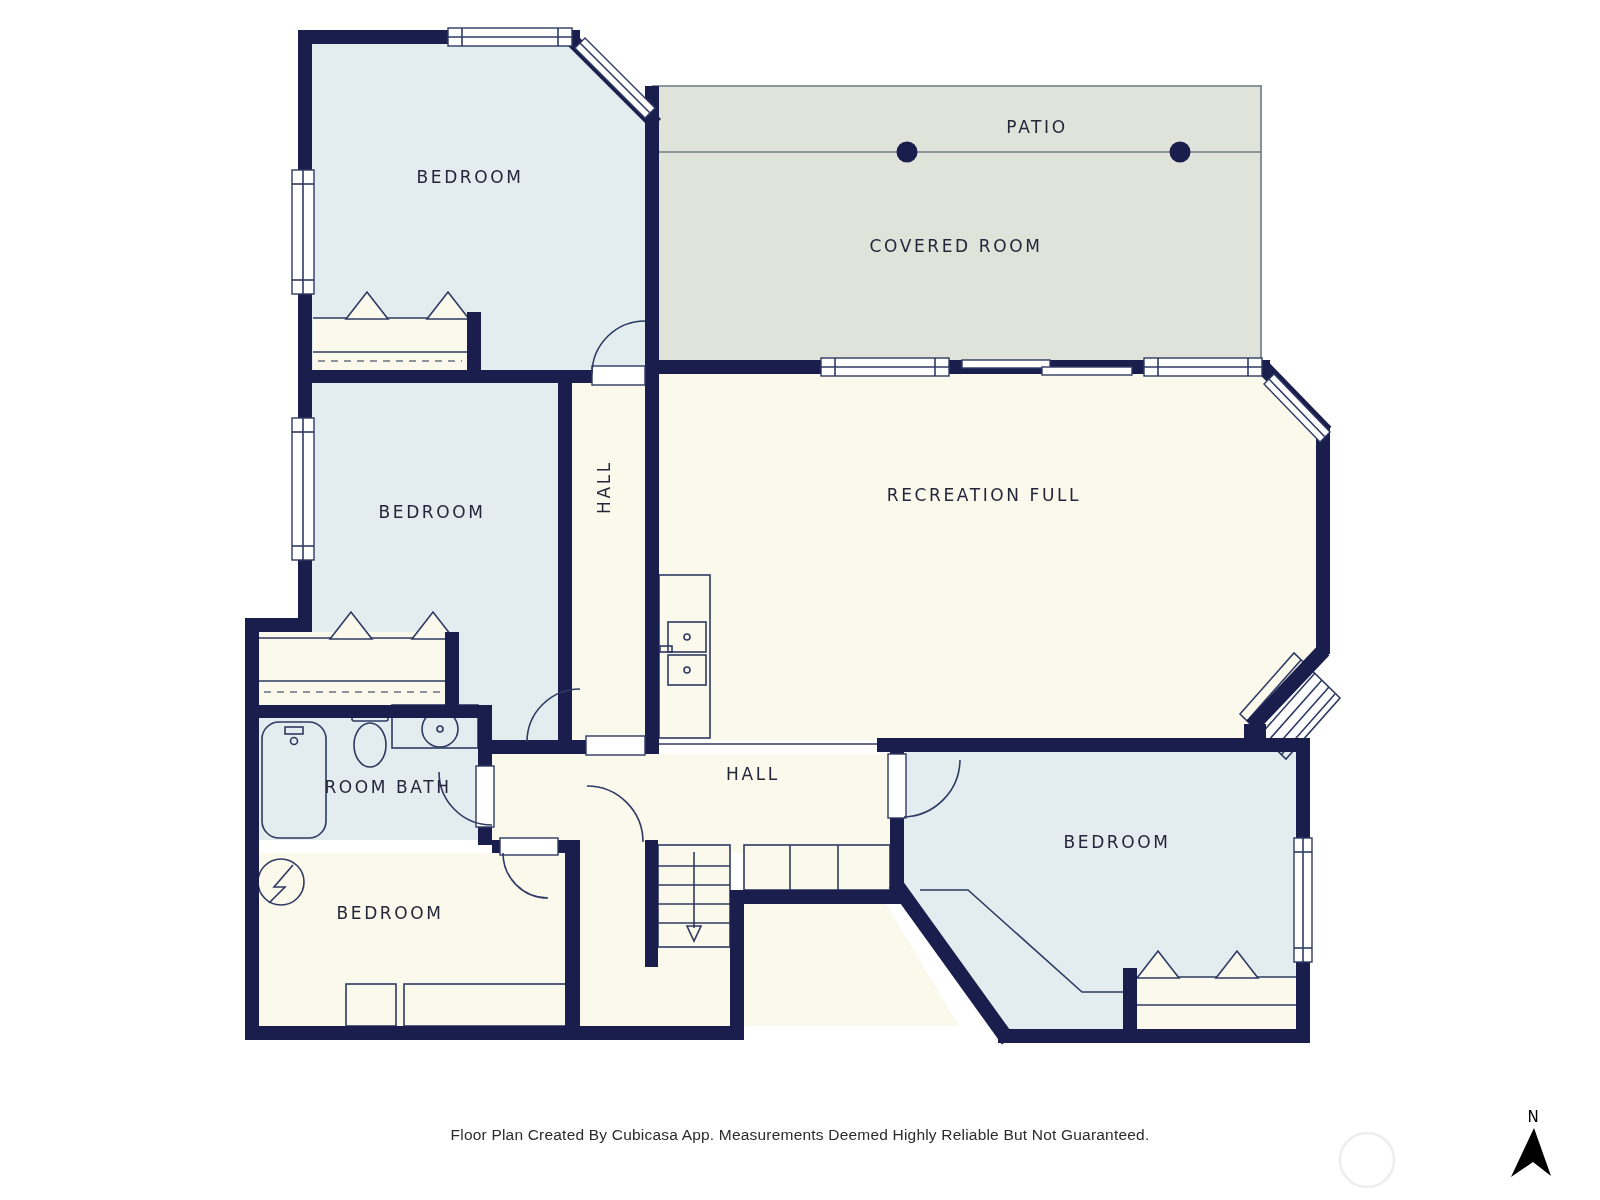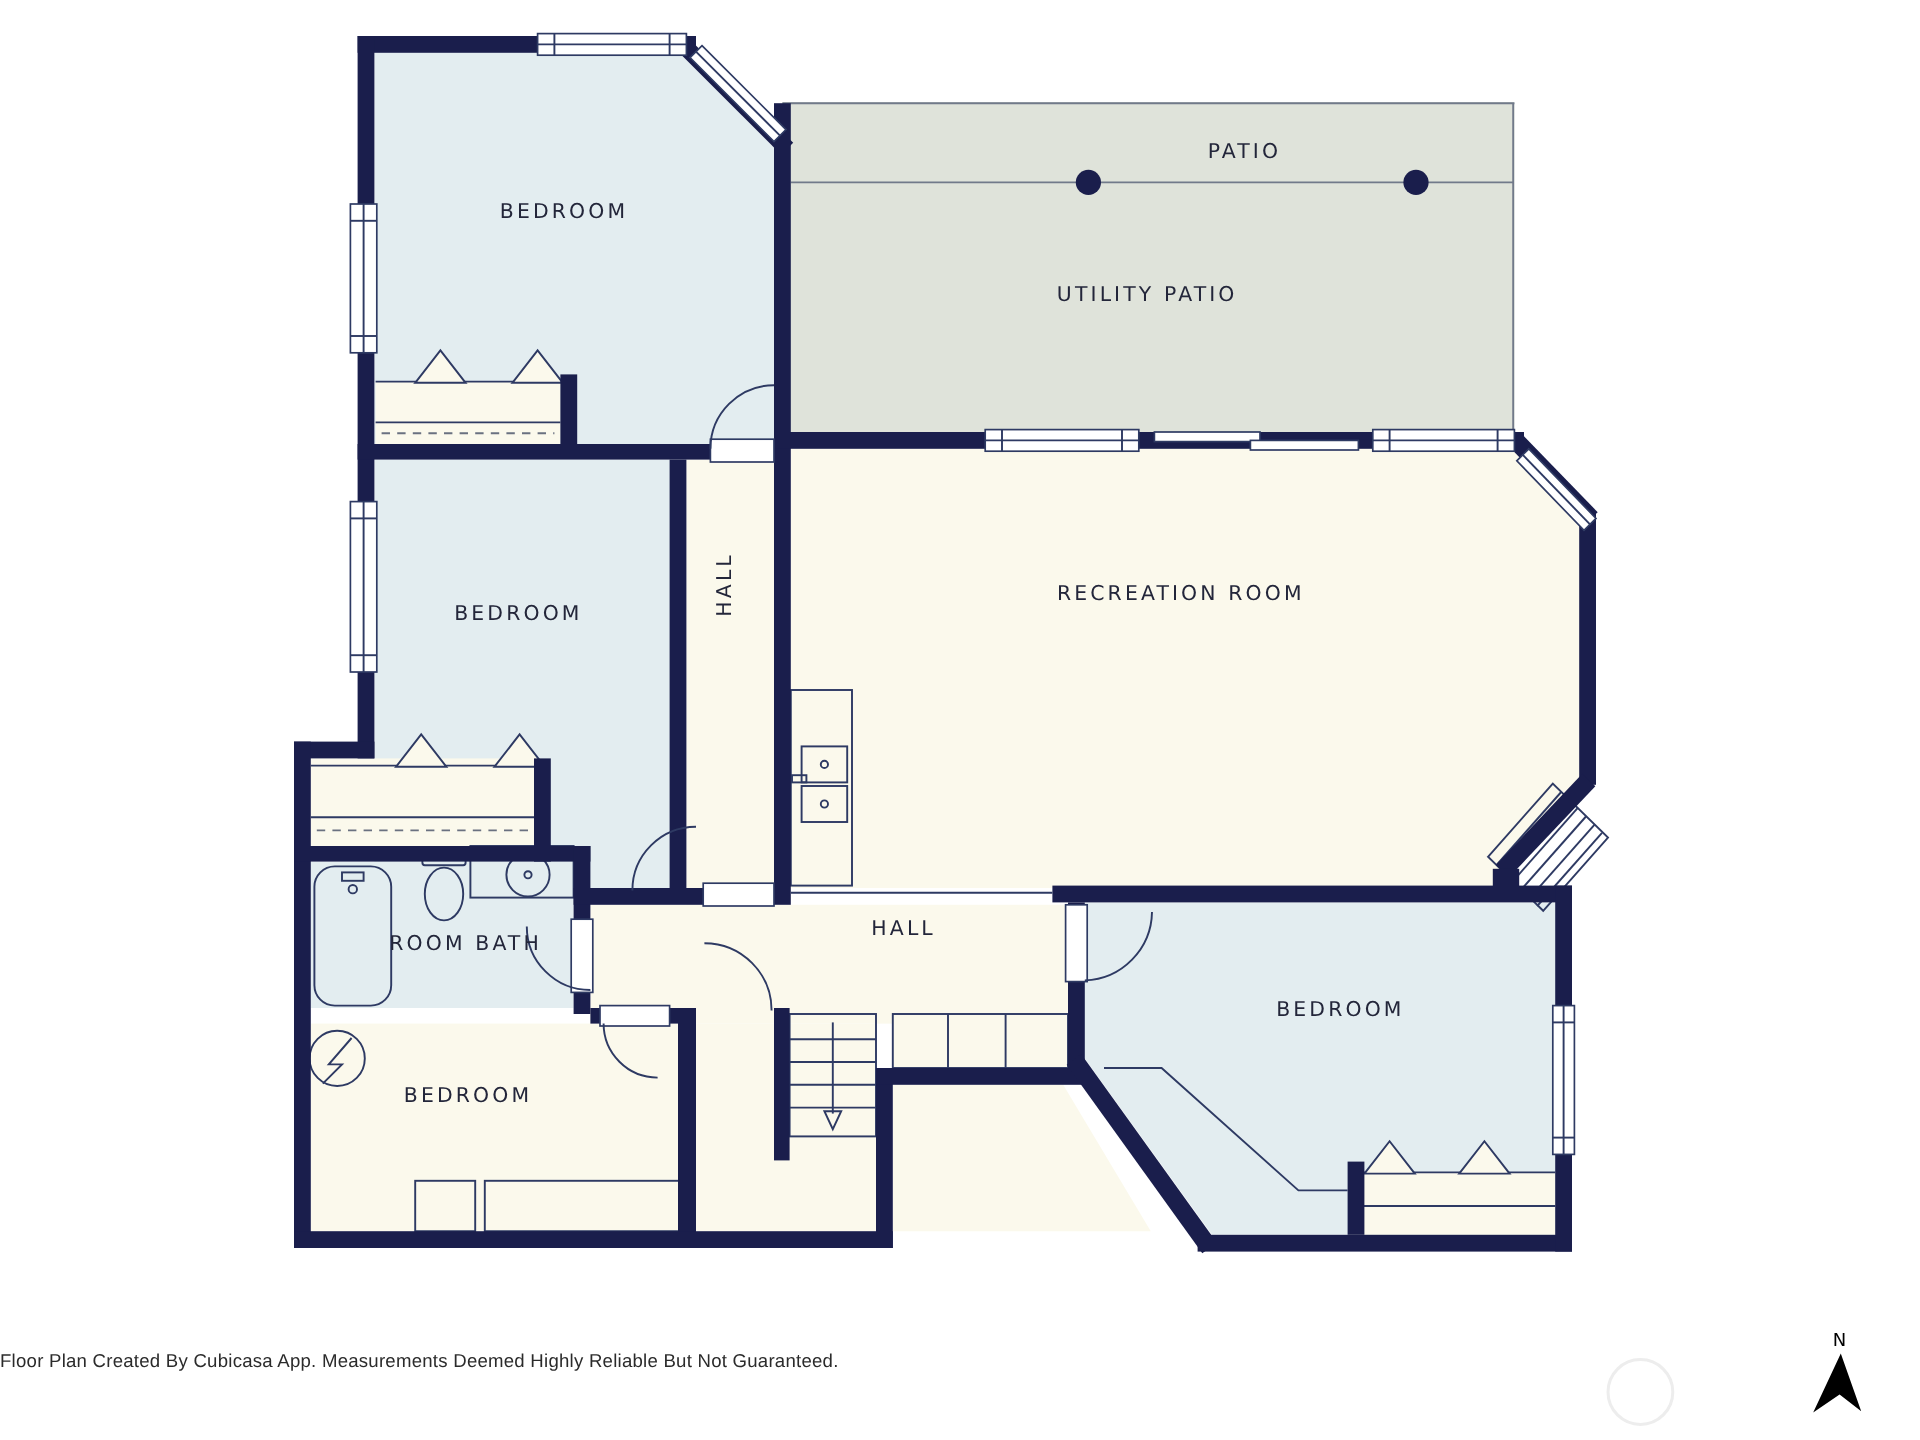--- a/index.html
+++ b/index.html
@@ -16,21 +16,21 @@
   .thinf{stroke:var(--line);stroke-width:1.6;fill:var(--cream);}
   .white{fill:#fff;stroke:var(--line);stroke-width:1.4;}
   .fillblue{fill:var(--blue);}
   .fillcream{fill:var(--cream);}
   .fillpatio{fill:var(--patio);}
   .pthin{stroke:var(--pline);stroke-width:1.6;fill:none;}
   .dashed{stroke:var(--dash);stroke-width:1.6;stroke-dasharray:7 6;fill:none;}
   .lbl{position:absolute;transform:translate(-50%,-50%);white-space:nowrap;
        color:#23263a;font-size:17px;letter-spacing:2.6px;font-weight:500;}
   .lbl.vert{transform:translate(-50%,-50%) rotate(-90deg);}
-  #footer{position:absolute;left:0;top:1126px;width:1600px;
+  #footer{position:absolute;left:0;top:1126px;width:1600px;text-align:center;
           color:#2b2b2b;font-size:15.5px;letter-spacing:.2px;
           font-family:"Liberation Sans",sans-serif;}
   #north-label{position:absolute;transform:translate(-50%,-50%);color:#000;
           font-size:15px;letter-spacing:0;font-weight:400;}
 </style>
 </head>
 <body>
 
 <div id="stage">
 <svg width="1600" height="1200" viewBox="0 0 1600 1200">
@@ -234,24 +234,24 @@
     <path class="thin" d="M 904 817 A 58 58 0 0 0 960 760"></path>
     <line class="thin" x1="659" y1="744" x2="877" y2="744"></line>
   </g>
 
   <circle cx="1367" cy="1160" r="27" fill="none" stroke="#ededed" stroke-width="2.5"></circle>
   <polygon points="1534,1128 1511,1177 1533,1162 1551,1176" fill="#000"></polygon>
 </svg>
 
   <div class="lbl" style="left:470px;top:177px">BEDROOM</div>
   <div class="lbl" style="left:1037px;top:127px">PATIO</div>
-  <div class="lbl" style="left:956px;top:246px">UTILITY PATIO</div>
+  <div class="lbl" style="left:956px;top:246px">COVERED ROOM</div>
   <div class="lbl" style="left:432px;top:512px">BEDROOM</div>
   <div class="lbl vert" style="left:604px;top:487px">HALL</div>
-  <div class="lbl" style="left:984px;top:495px">RECREATION ROOM</div>
+  <div class="lbl" style="left:984px;top:495px">RECREATION FULL</div>
   <div class="lbl" style="left:388px;top:787px">ROOM BATH</div>
   <div class="lbl" style="left:753px;top:774px">HALL</div>
   <div class="lbl" style="left:390px;top:913px">BEDROOM</div>
   <div class="lbl" style="left:1117px;top:842px">BEDROOM</div>
 
   <div id="north-label" style="left:1533px;top:1117px">N</div>
 
   <div id="footer">Floor Plan Created By Cubicasa App. Measurements Deemed Highly Reliable But Not Guaranteed.</div>
 </div>
 

